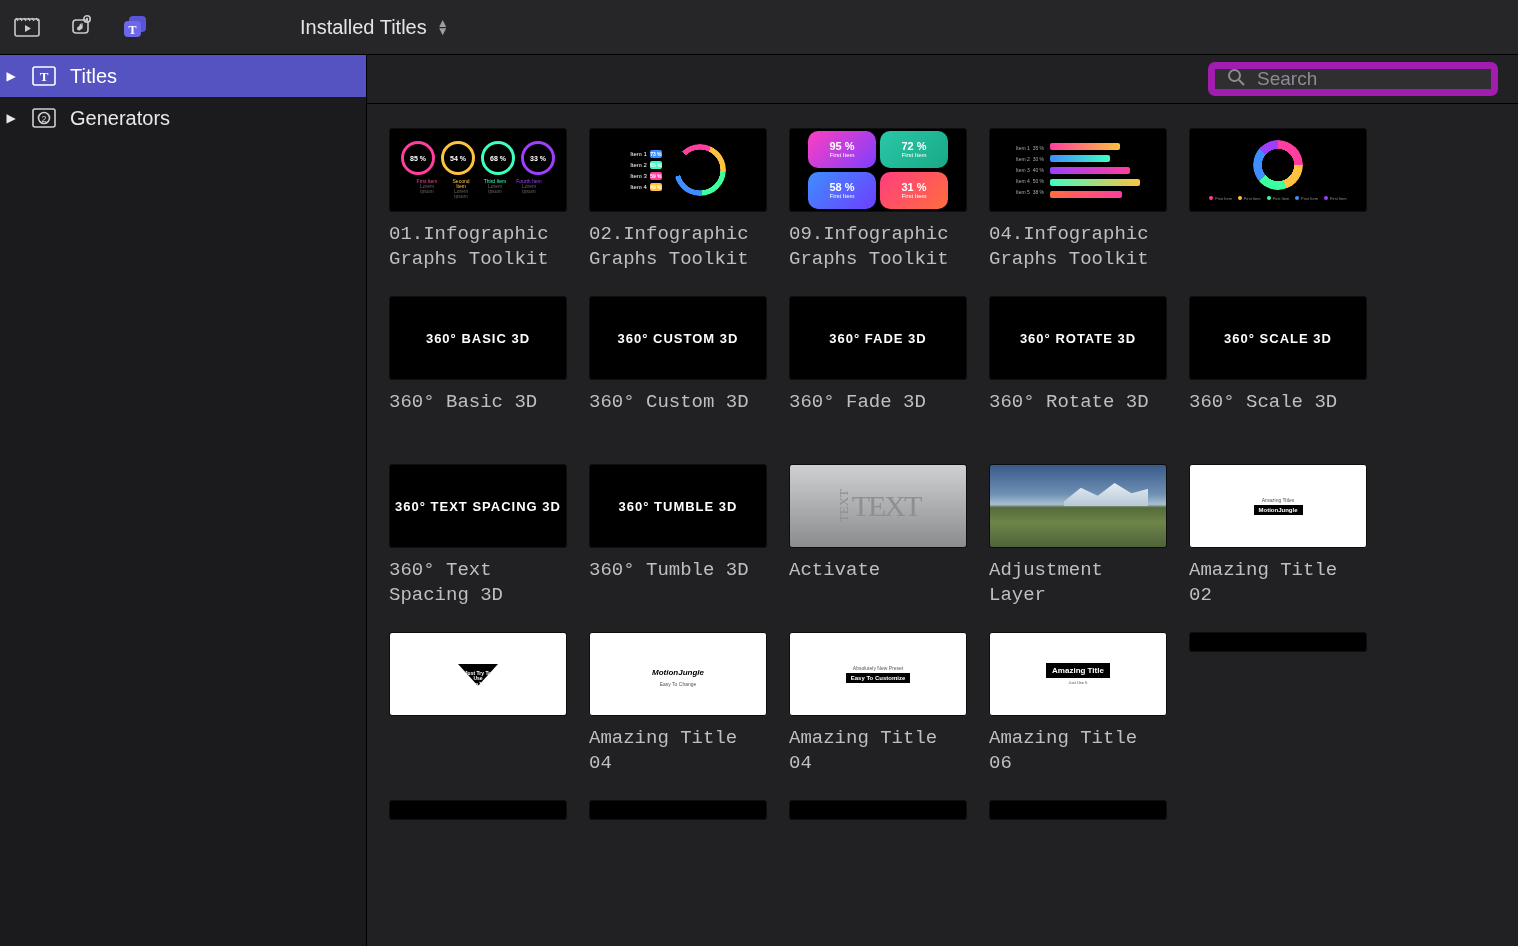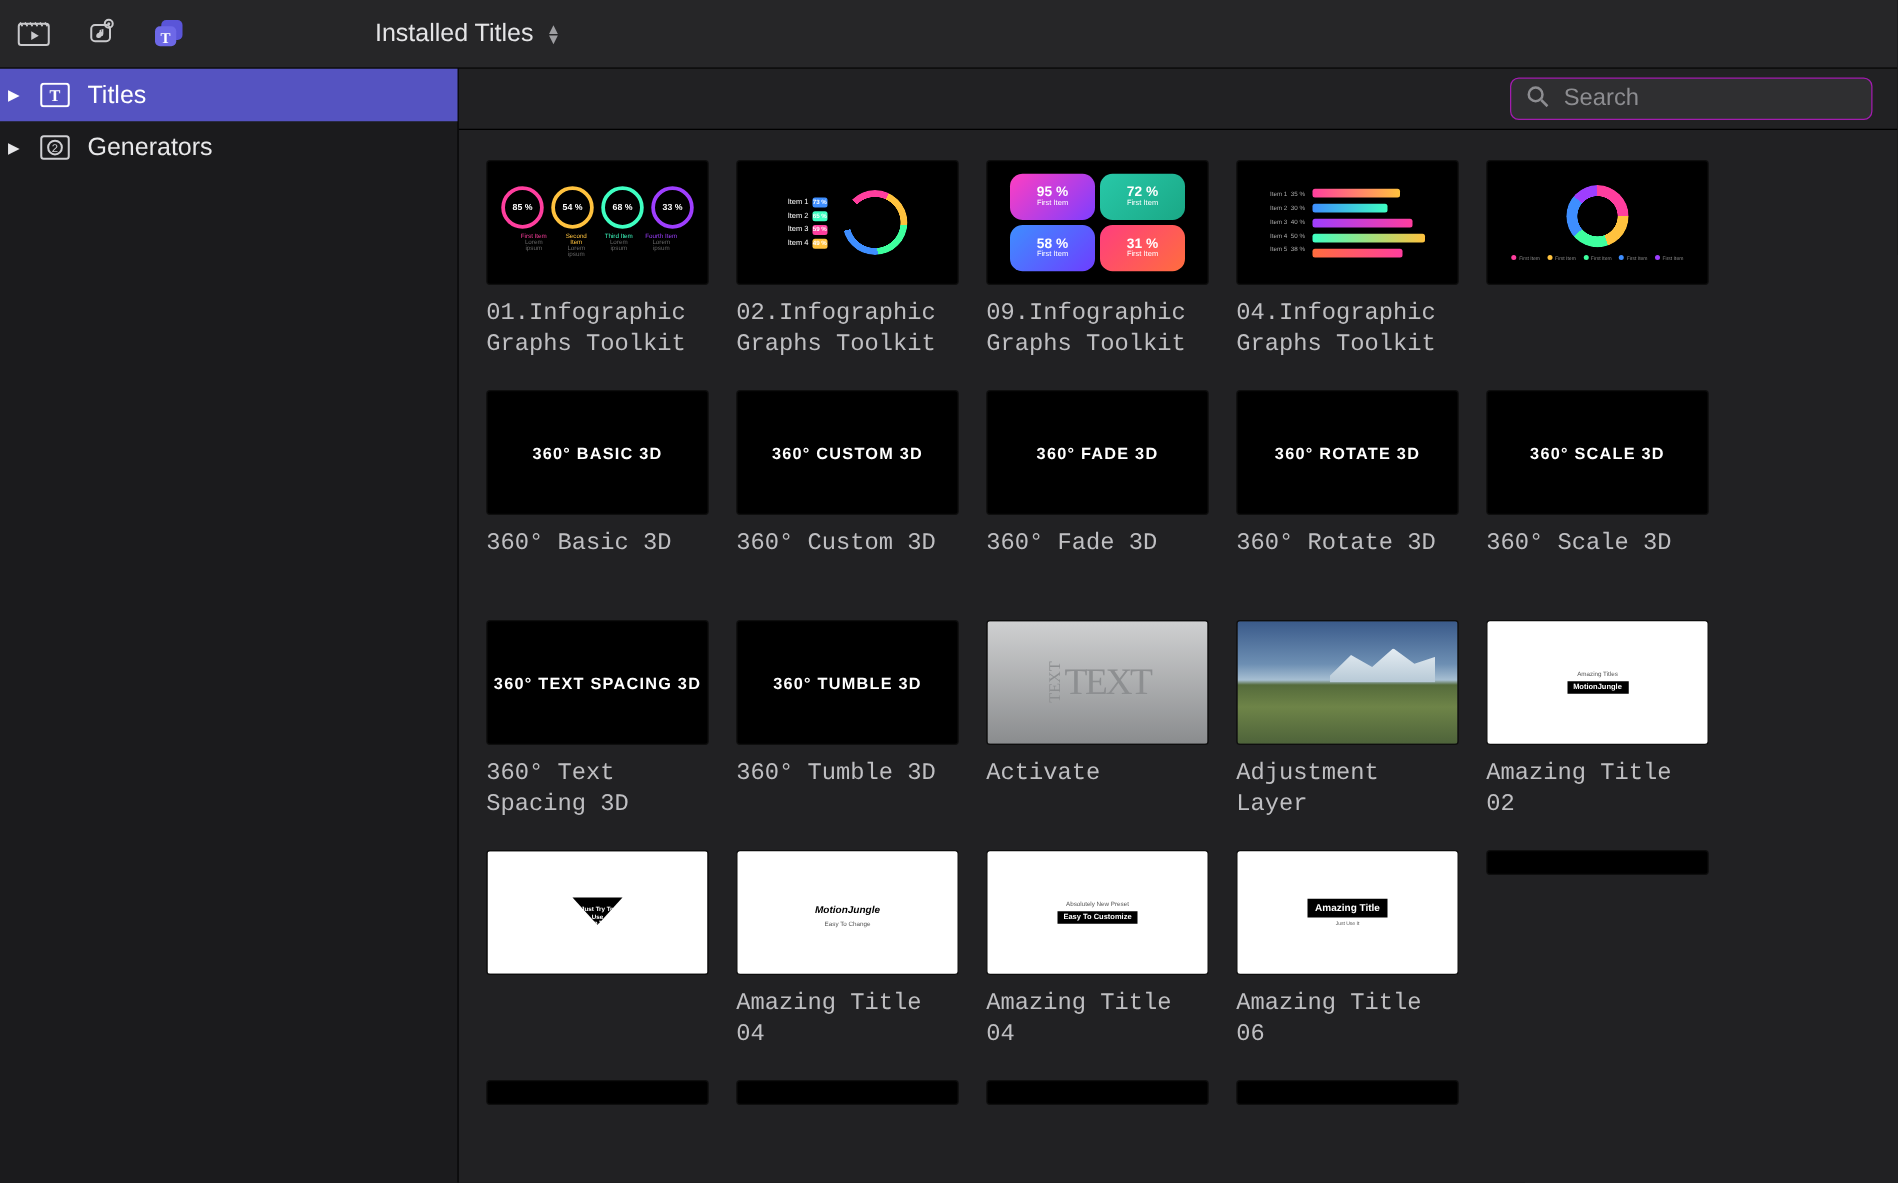--- a/index.html
+++ b/index.html
@@ -34,30 +34,30 @@
   .side-item{display:flex;align-items:center;gap:12px;height:42px;padding:0 8px 0 4px;
     font-size:20px;color:#e8e8ea;}
   .side-item.selected{background:var(--selected);color:#ffffff;}
   .disclosure{width:14px;display:flex;justify-content:center;color:inherit;font-size:12px;}
   .cat-icon{width:28px;height:24px;display:flex;align-items:center;justify-content:center;}
 
   
   .content{flex:1;display:flex;flex-direction:column;background:#212123;}
   .content-header{height:48px;display:flex;align-items:center;justify-content:flex-end;
     padding:0 20px 0 12px;border-bottom:1px solid #000;}
-  .search{display:flex;align-items:center;gap:10px;background:#2f2f31;border:1px solid #a21caf;
+  .search{display:flex;align-items:center;gap:10px;background:#2f2f31;border:7px solid #a21caf;
     border-radius:7px;height:34px;width:290px;padding:0 12px;box-sizing:border-box;}
   .search input{flex:1;background:transparent;border:none;outline:none;color:var(--text);
     font-size:19px;}
   .search input::placeholder{color:#8d8d91;}
 
   .grid-scroll{flex:1;overflow-y:auto;padding:24px 16px 24px 22px;}
   .grid{display:grid;grid-template-columns:repeat(5,178px);column-gap:22px;row-gap:24px;}
   .tile{width:178px;}
-  .thumb{width:178px;height:100px;border:1px solid var(--thumb-border);border-radius:3px;
+  .thumb{width:178px;height:84px;border:1px solid var(--thumb-border);border-radius:3px;
     overflow:hidden;display:flex;align-items:center;justify-content:center;box-sizing:border-box;}
   .label{margin-top:10px;font-size:19px;color:#bfbfc2;line-height:1.3;min-height:50px;font-family:Liberation Mono, monospace;}
 
   
   .th-black{background:#000;}
   .th-white{background:#fff;}
   .th-grad{background:linear-gradient(#cfd0d1,#8a8c8e);}
   .th-photo{background:linear-gradient(to bottom,#3a5a8a 0%,#6d8fb3 35%,#a7bfd2 48%,
       #556b3b 52%,#6e8448 70%,#4e633a 100%);position:relative;}
   .th-photo::before{content:"";position:absolute;left:42%;right:10%;top:22%;bottom:50%;

